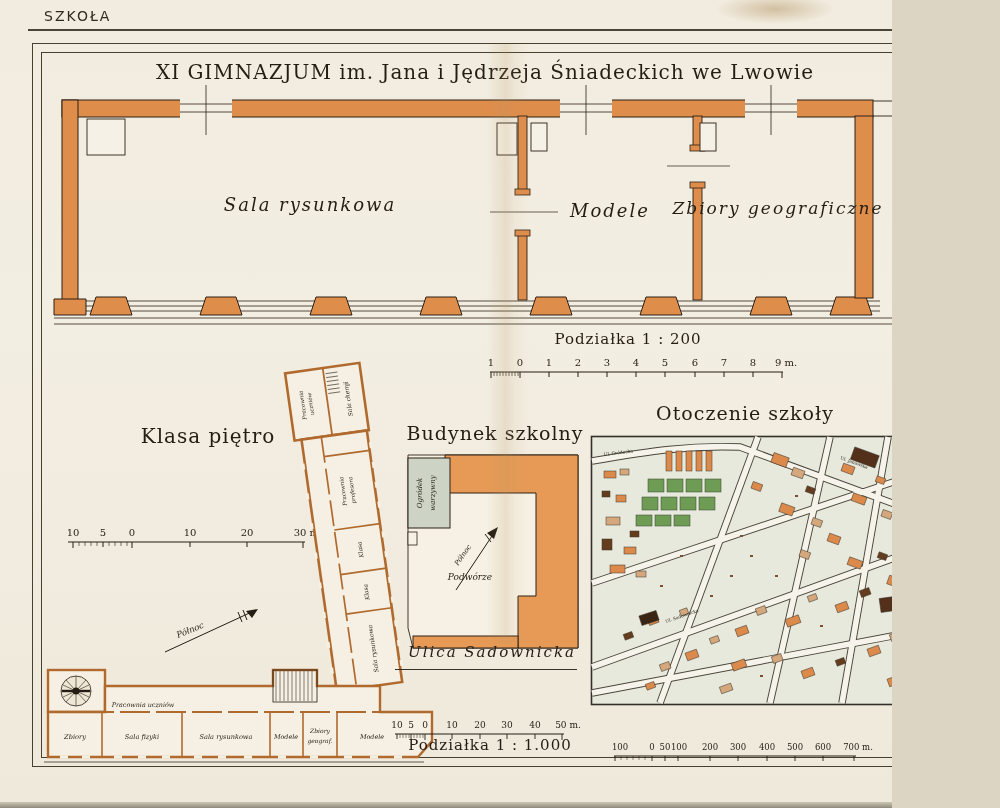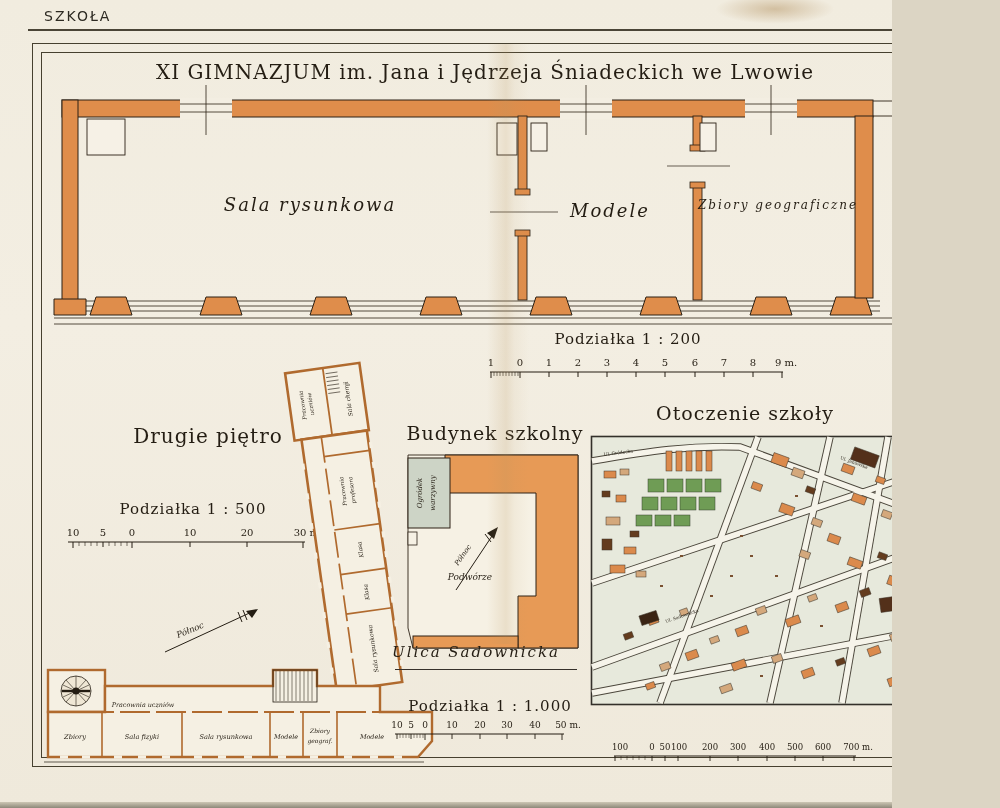--- a/index.html
+++ b/index.html
@@ -113,21 +113,21 @@
     <g fill="#f6f1e6" stroke="#2c2115" stroke-width="0.9">
       <rect x="37" y="34" width="38" height="36"></rect>
       <rect x="447" y="38" width="20" height="32"></rect>
       <rect x="481" y="38" width="16" height="28"></rect>
       <rect x="650" y="38" width="16" height="28"></rect>
     </g>
   </svg>
 
   <div class="abs ctr room-label" style="left:180px;top:194px;width:260px;font-size:18px;">Sala rysunkowa</div>
   <div class="abs ctr room-label" style="left:540px;top:200px;width:140px;font-size:18px;">Modele</div>
-  <div class="abs ctr room-label" style="left:658px;top:198px;width:240px;font-size:12px;text-align:center;">Zbiory geograficzne</div>
+  <div class="abs ctr room-label" style="left:658px;top:198px;width:240px;font-size:17px;text-align:center;">Zbiory geograficzne</div>
 
   <div class="abs ctr scale-title" style="left:523px;top:330px;width:210px;">Podziałka 1 : 200</div>
   <svg class="abs" style="left:480px;top:355px;" width="320" height="28" viewBox="0 0 320 28">
     <line x1="10" y1="17" x2="303" y2="17" stroke="#241d13" stroke-width="1.2"></line>
     <g stroke="#241d13" stroke-width="1">
       <line x1="11" y1="17" x2="11" y2="23"></line>
         <line x1="40" y1="17" x2="40" y2="23"></line>
       <line x1="69" y1="17" x2="69" y2="22"></line>
         <line x1="98" y1="17" x2="98" y2="22"></line>
       <line x1="127" y1="17" x2="127" y2="22"></line>
@@ -157,22 +157,21 @@
       <text x="127" y="11">3</text>
       <text x="156" y="11">4</text>
       <text x="185" y="11">5</text>
       <text x="215" y="11">6</text>
       <text x="244" y="11">7</text>
       <text x="273" y="11">8</text>
       <text x="306" y="11">9 m.</text>
     </g>
   </svg>
 
-  <div class="abs ctr heading" style="left:108px;top:424px;width:200px;">Drugie piętro</div>
-  <div class="abs ctr scale-title" style="left:103px;top:500px;width:180px;">Podziałka 1 : 500</div>
+  <div class="abs ctr heading" style="left:108px;top:424px;width:200px;">Klasa piętro</div>
   <svg class="abs" style="left:60px;top:526px;" width="260" height="28" viewBox="0 0 260 28">
     <line x1="8" y1="16" x2="245" y2="16" stroke="#241d13" stroke-width="1.2"></line>
     <g stroke="#241d13" stroke-width="1">
       <line x1="13" y1="16" x2="13" y2="22"></line>
         <line x1="43" y1="16" x2="43" y2="21"></line>
       <line x1="72" y1="16" x2="72" y2="22"></line>
         <line x1="130" y1="16" x2="130" y2="21"></line>
       <line x1="187" y1="16" x2="187" y2="21"></line>
         <line x1="243" y1="16" x2="243" y2="22"></line>
     </g>
@@ -342,24 +341,24 @@
 
     <g>
       <line x1="58" y1="142" x2="98" y2="82" stroke="#241d13" stroke-width="1"></line>
       <polygon points="100,79 89,85 96,91" fill="#241d13"></polygon>
       <line x1="87" y1="86" x2="93" y2="94" stroke="#241d13" stroke-width="1"></line>
       <text x="60" y="118" font-size="7" font-style="italic" transform="rotate(-55 60 118)">Północ</text>
     </g>
     <text x="72" y="132" font-size="9" font-style="italic" text-anchor="middle">Podwórze</text>
   </svg>
 
-  <div class="abs ital" style="left:392px;top:643px;font-size:15px;letter-spacing:2px;white-space:nowrap;">Ulica Sadownicka</div>
+  <div class="abs ital" style="left:408px;top:643px;font-size:15px;letter-spacing:2px;white-space:nowrap;">Ulica Sadownicka</div>
   <div class="abs" style="left:395px;top:669px;width:182px;height:1.4px;background:#36302a;"></div>
 
-  <div class="abs ctr scale-title" style="left:400px;top:697px;width:180px;">Podziałka 1 : 1.000</div>
+  <div class="abs ctr scale-title" style="left:400px;top:736px;width:180px;">Podziałka 1 : 1.000</div>
   <svg class="abs" style="left:390px;top:718px;" width="200" height="28" viewBox="0 0 200 28">
     <line x1="5" y1="16" x2="174" y2="16" stroke="#241d13" stroke-width="1.1"></line>
     <g stroke="#241d13" stroke-width="0.9">
       <line x1="7" y1="16" x2="7" y2="21"></line>
         <line x1="21" y1="16" x2="21" y2="21"></line>
       <line x1="35" y1="16" x2="35" y2="22"></line>
         <line x1="62" y1="16" x2="62" y2="21"></line>
       <line x1="90" y1="16" x2="90" y2="21"></line>
         <line x1="117" y1="16" x2="117" y2="21"></line>
       <line x1="145" y1="16" x2="145" y2="21"></line>

